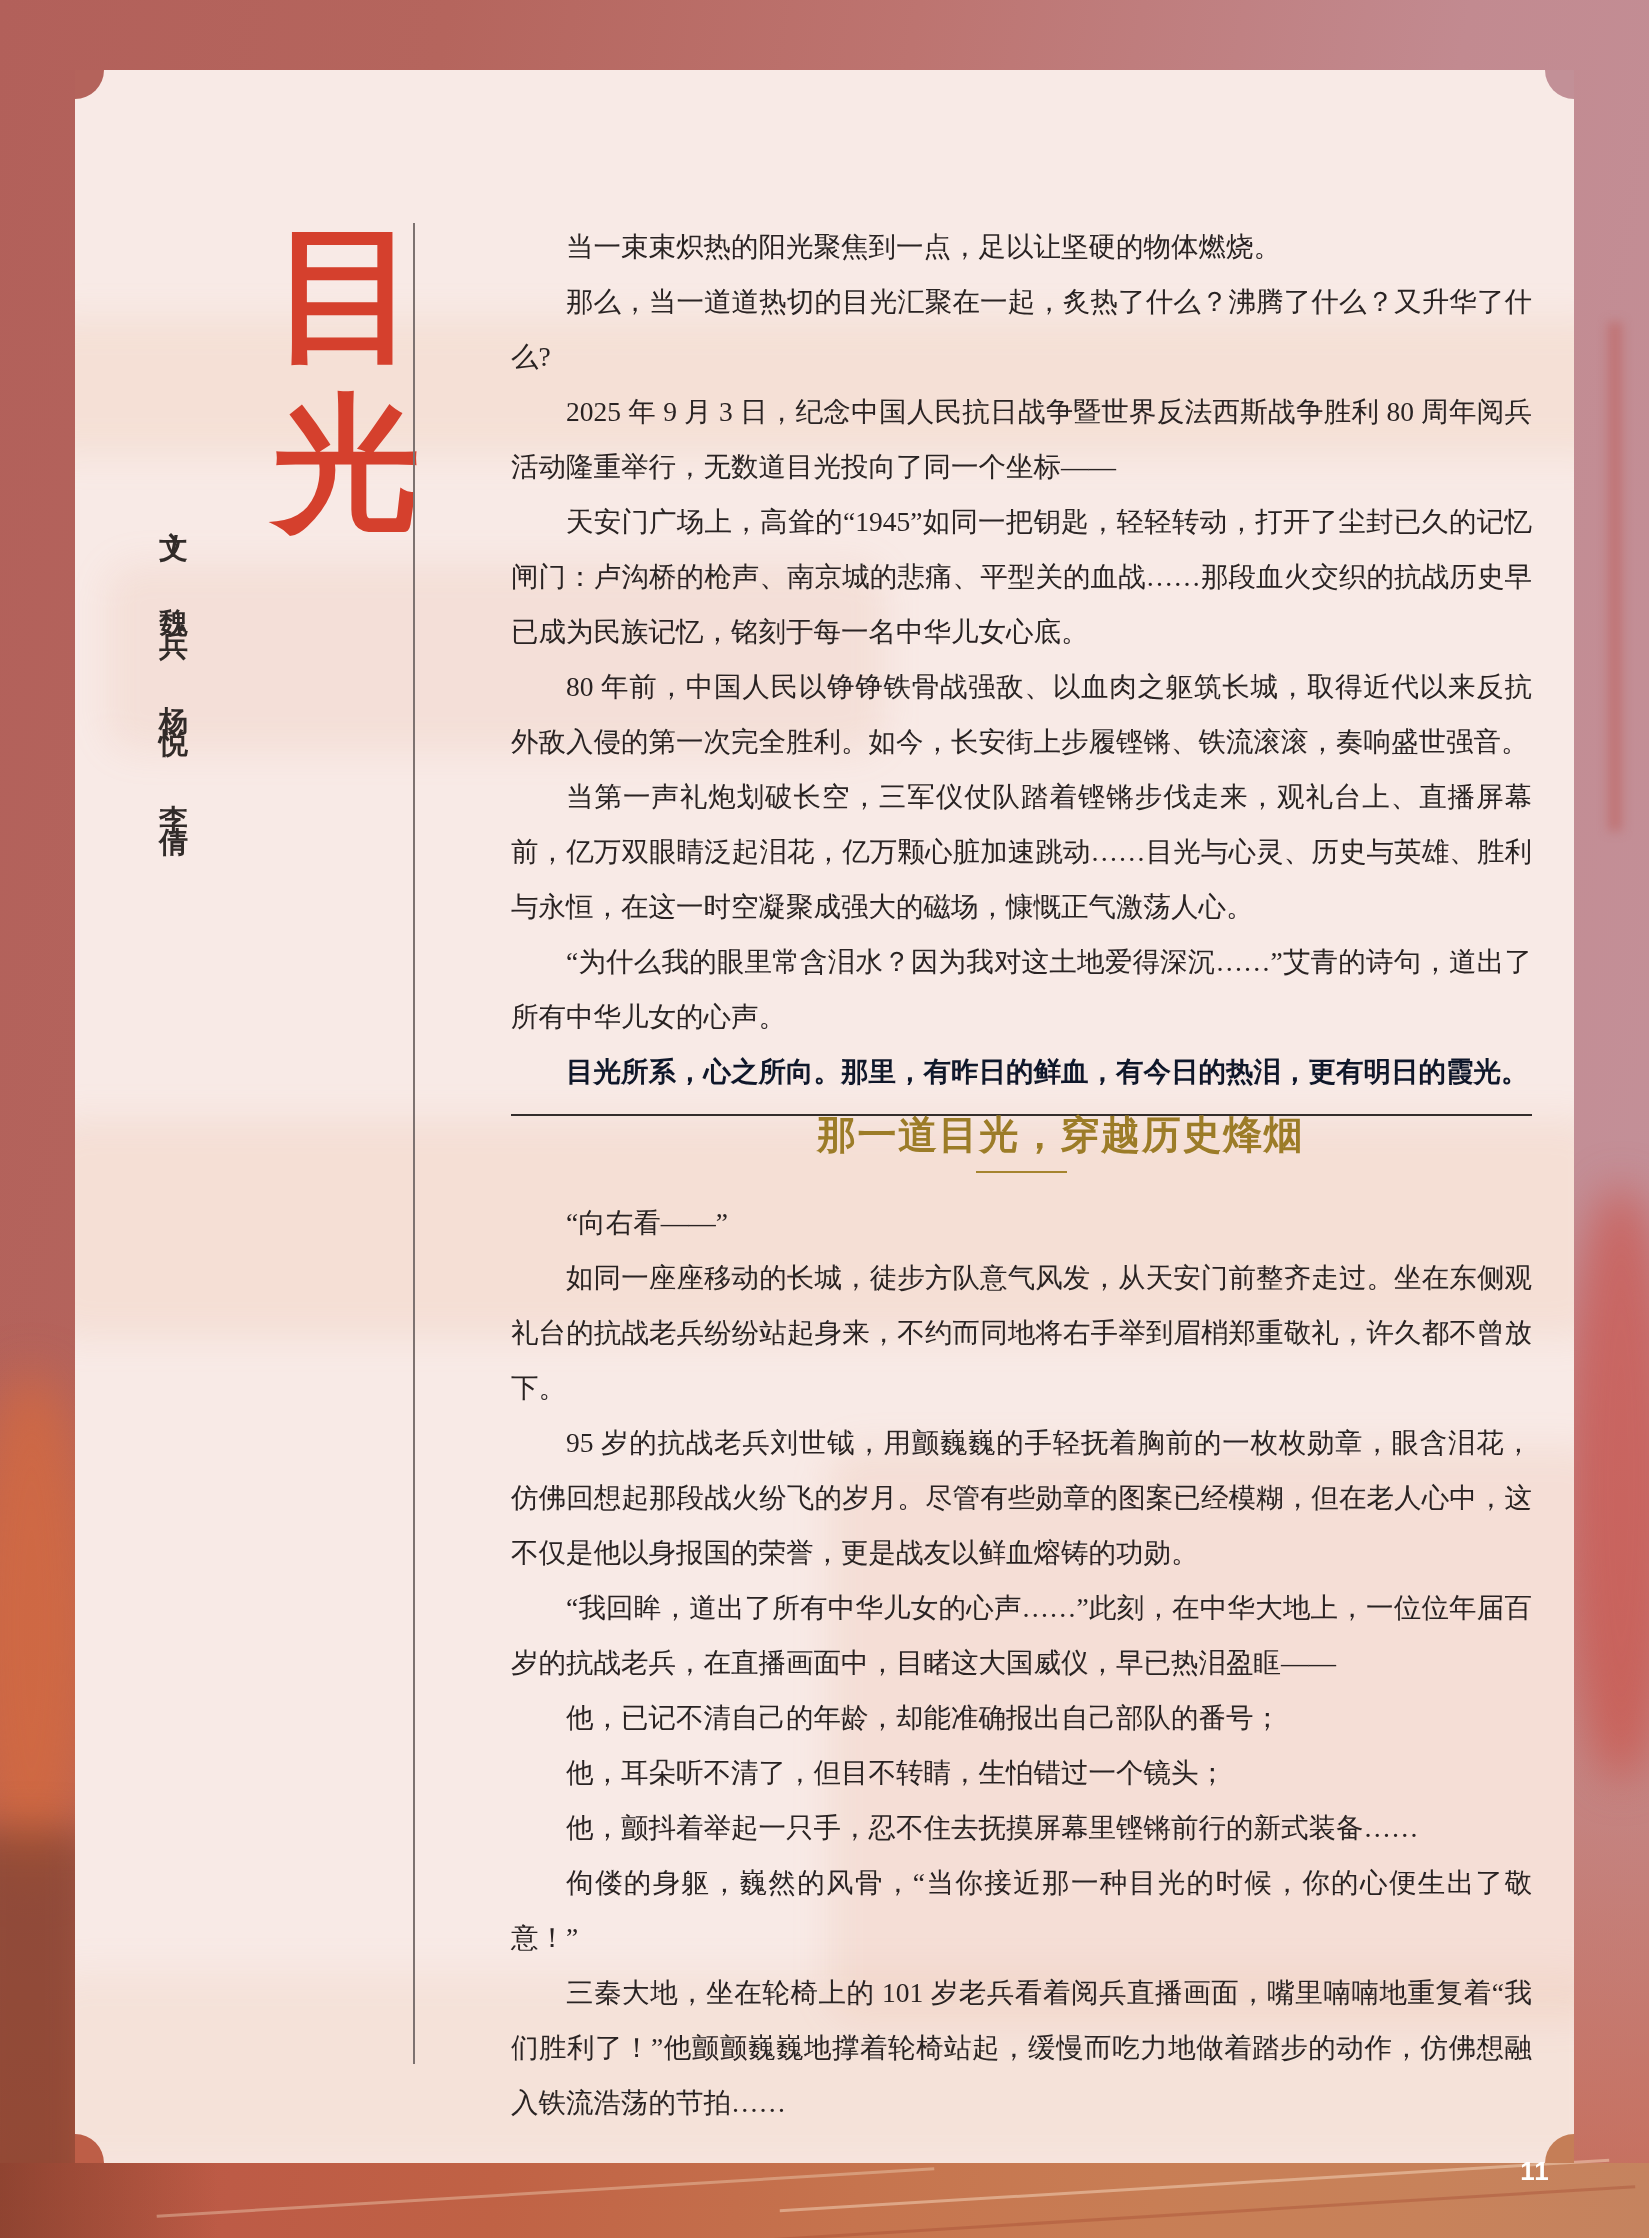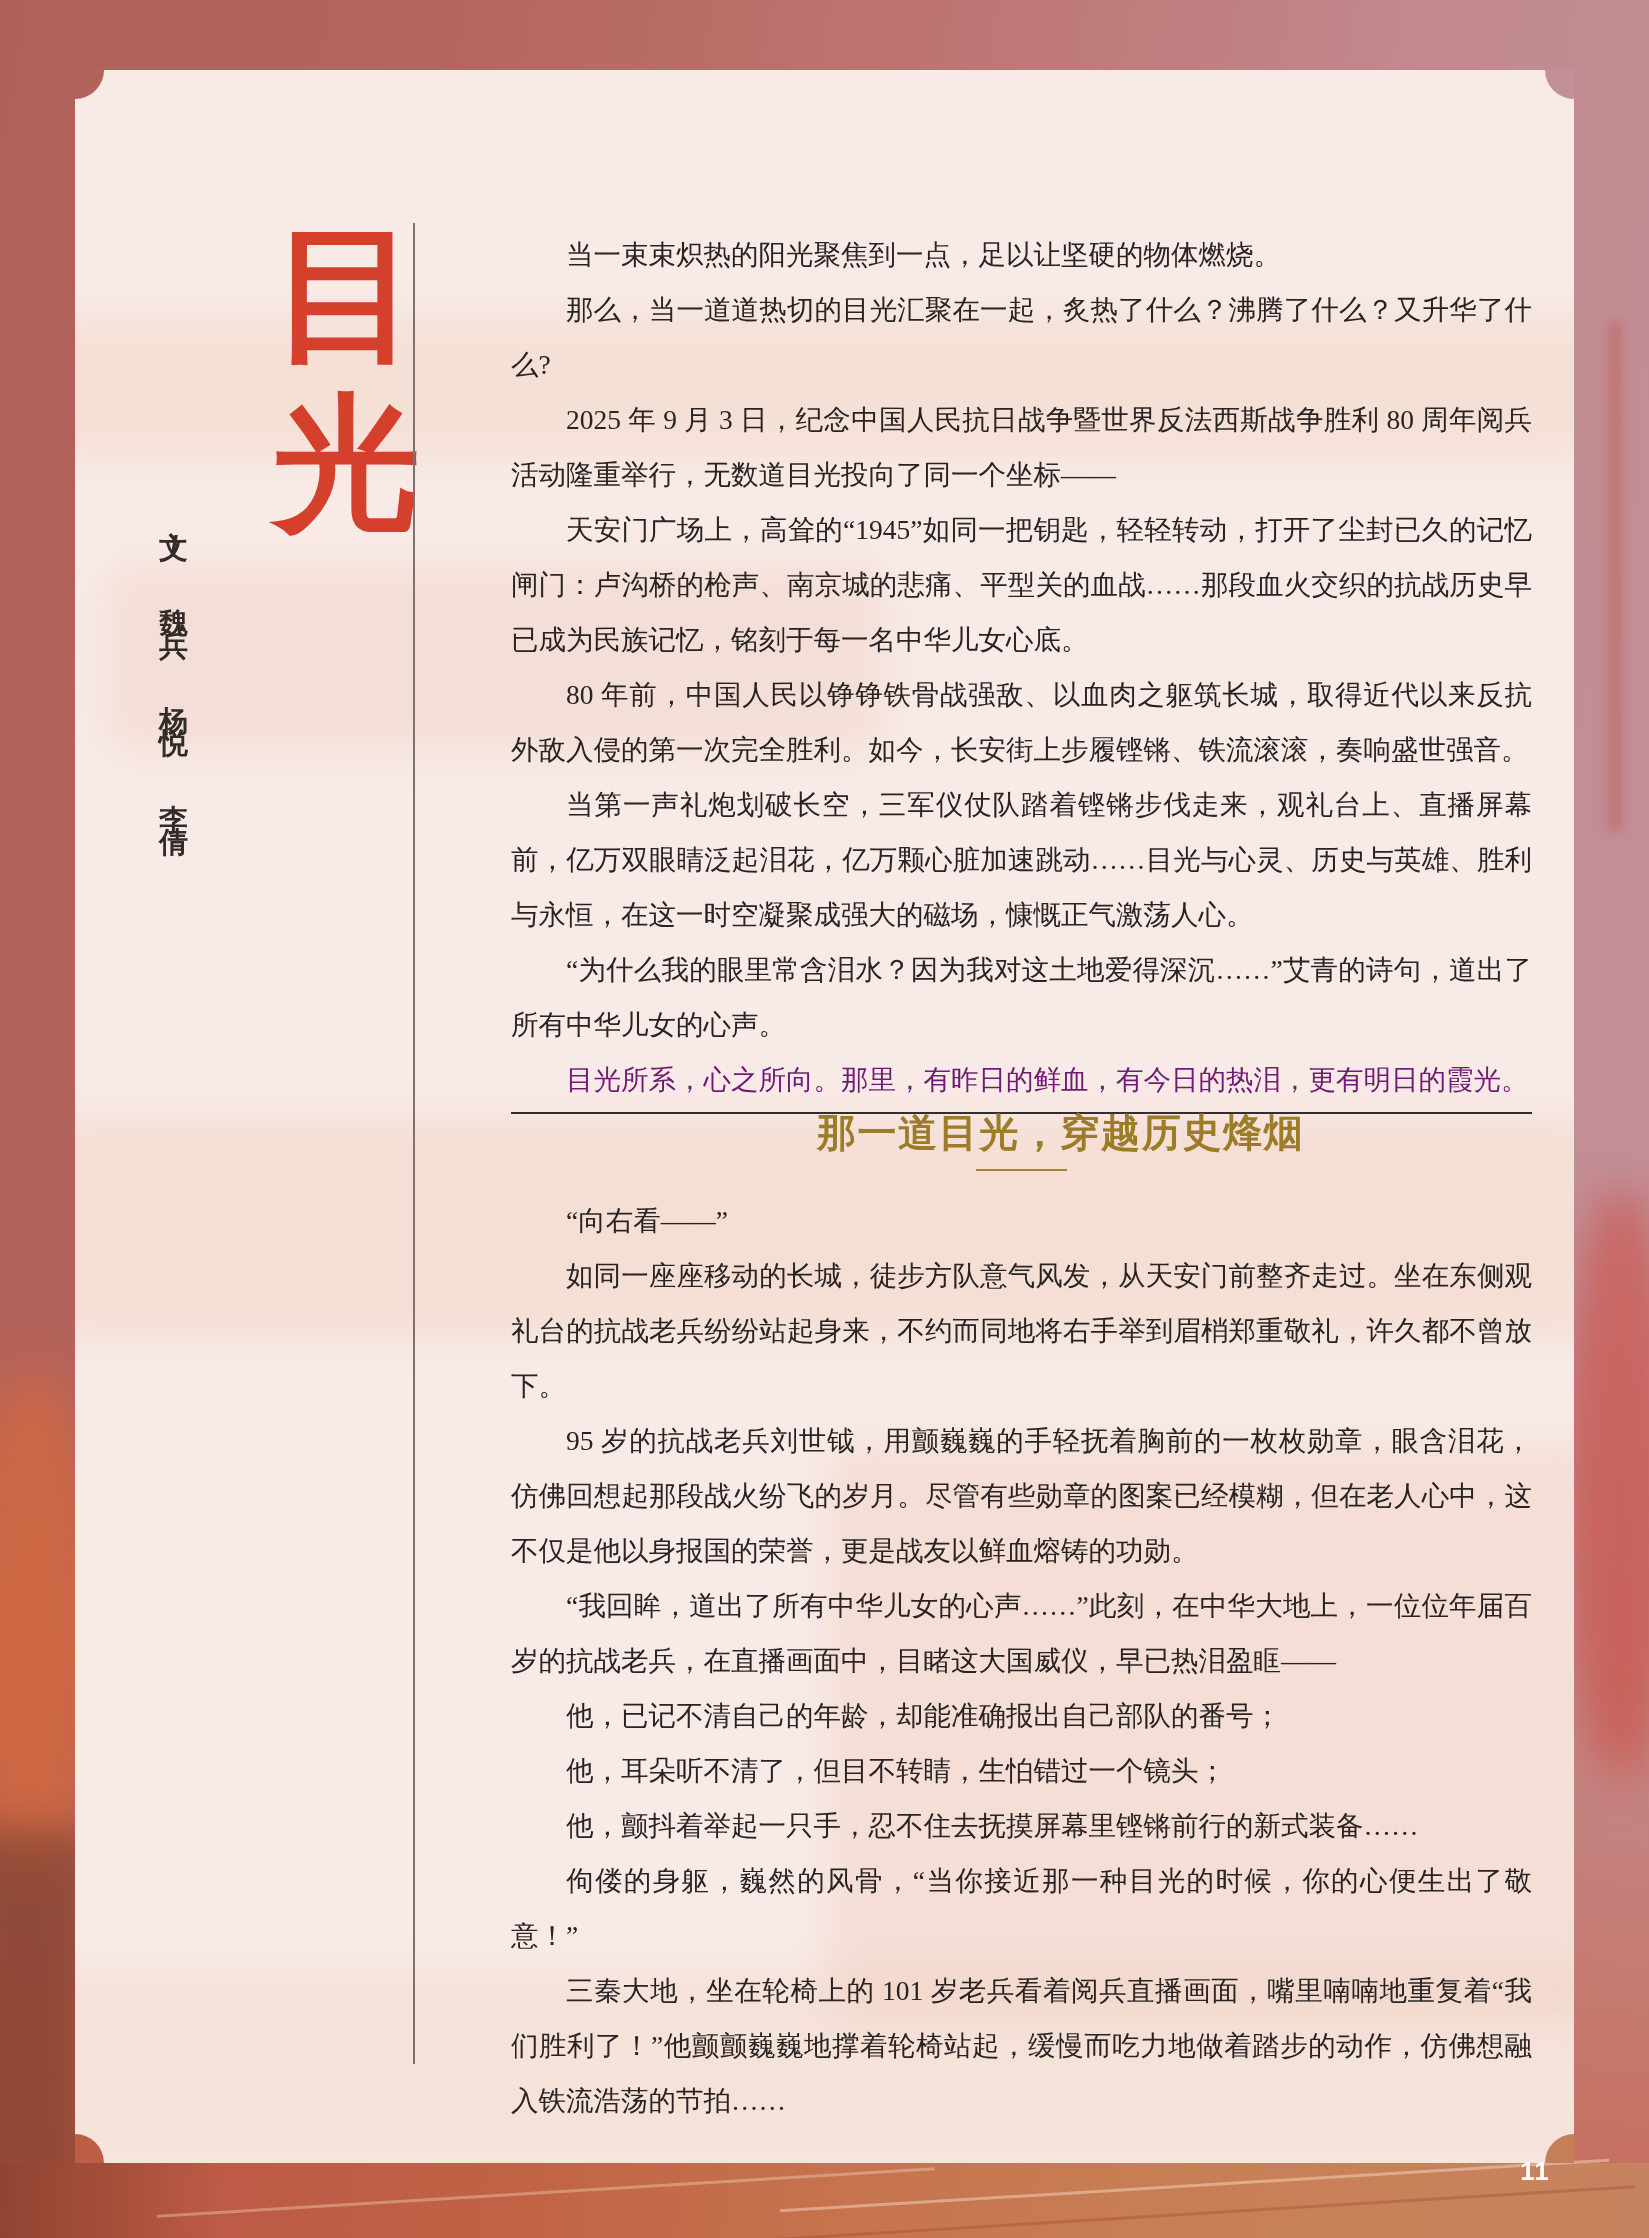--- a/index.html
+++ b/index.html
@@ -46,26 +46,26 @@
   
   .title{position:absolute;left:186px;top:141px;width:171px;text-align:center;
     color:#d5402d;font-family:"Liberation Serif","DejaVu Serif",serif;
     font-size:147px;line-height:169px;font-weight:bold;}
   .title span{display:block;}
   .byline{position:absolute;left:79px;top:439px;height:649px;
     writing-mode:vertical-rl;text-orientation:upright;
     font-size:29px;letter-spacing:22px;color:#312b29;font-weight:600;}
   .vdivider{position:absolute;left:338px;top:153px;width:1.6px;height:1841px;background:#7d7270;}
   
-  .article{position:absolute;left:436px;top:157px;width:1021px;
+  .article{position:absolute;left:436px;top:149px;width:1021px;
     font-family:"Liberation Serif","DejaVu Serif",serif;
     font-size:27.5px;line-height:55px;color:#292323;text-align:justify;}
   .article p{margin:0;text-indent:2em;}
-  .article p.highlight{font-weight:normal;color:#701a75;
-    border-bottom:2.1px solid #332d2b;padding-bottom:5px;}
+  .article p.highlight{font-weight:bold;color:#0f172a;
+    border-bottom:2.1px solid #332d2b;padding-bottom:15px;}
   .sect-head{margin:17.7px 0 0 0;text-align:center;
     font-family:"Liberation Sans",sans-serif;font-weight:bold;
     font-size:39px;line-height:38px;color:#9c7c28;letter-spacing:1.6px;text-indent:0;}
   .sect-rule{width:91px;height:2.6px;background:#a5842e;margin:16.6px auto 22px auto;}
   
   .page-num{position:absolute;left:1498px;top:2156px;width:42px;text-align:center;
     color:#ffffff;font-size:26px;font-weight:bold;letter-spacing:1px;margin-left:16px;}
 </style>
 </head>
 <body>

